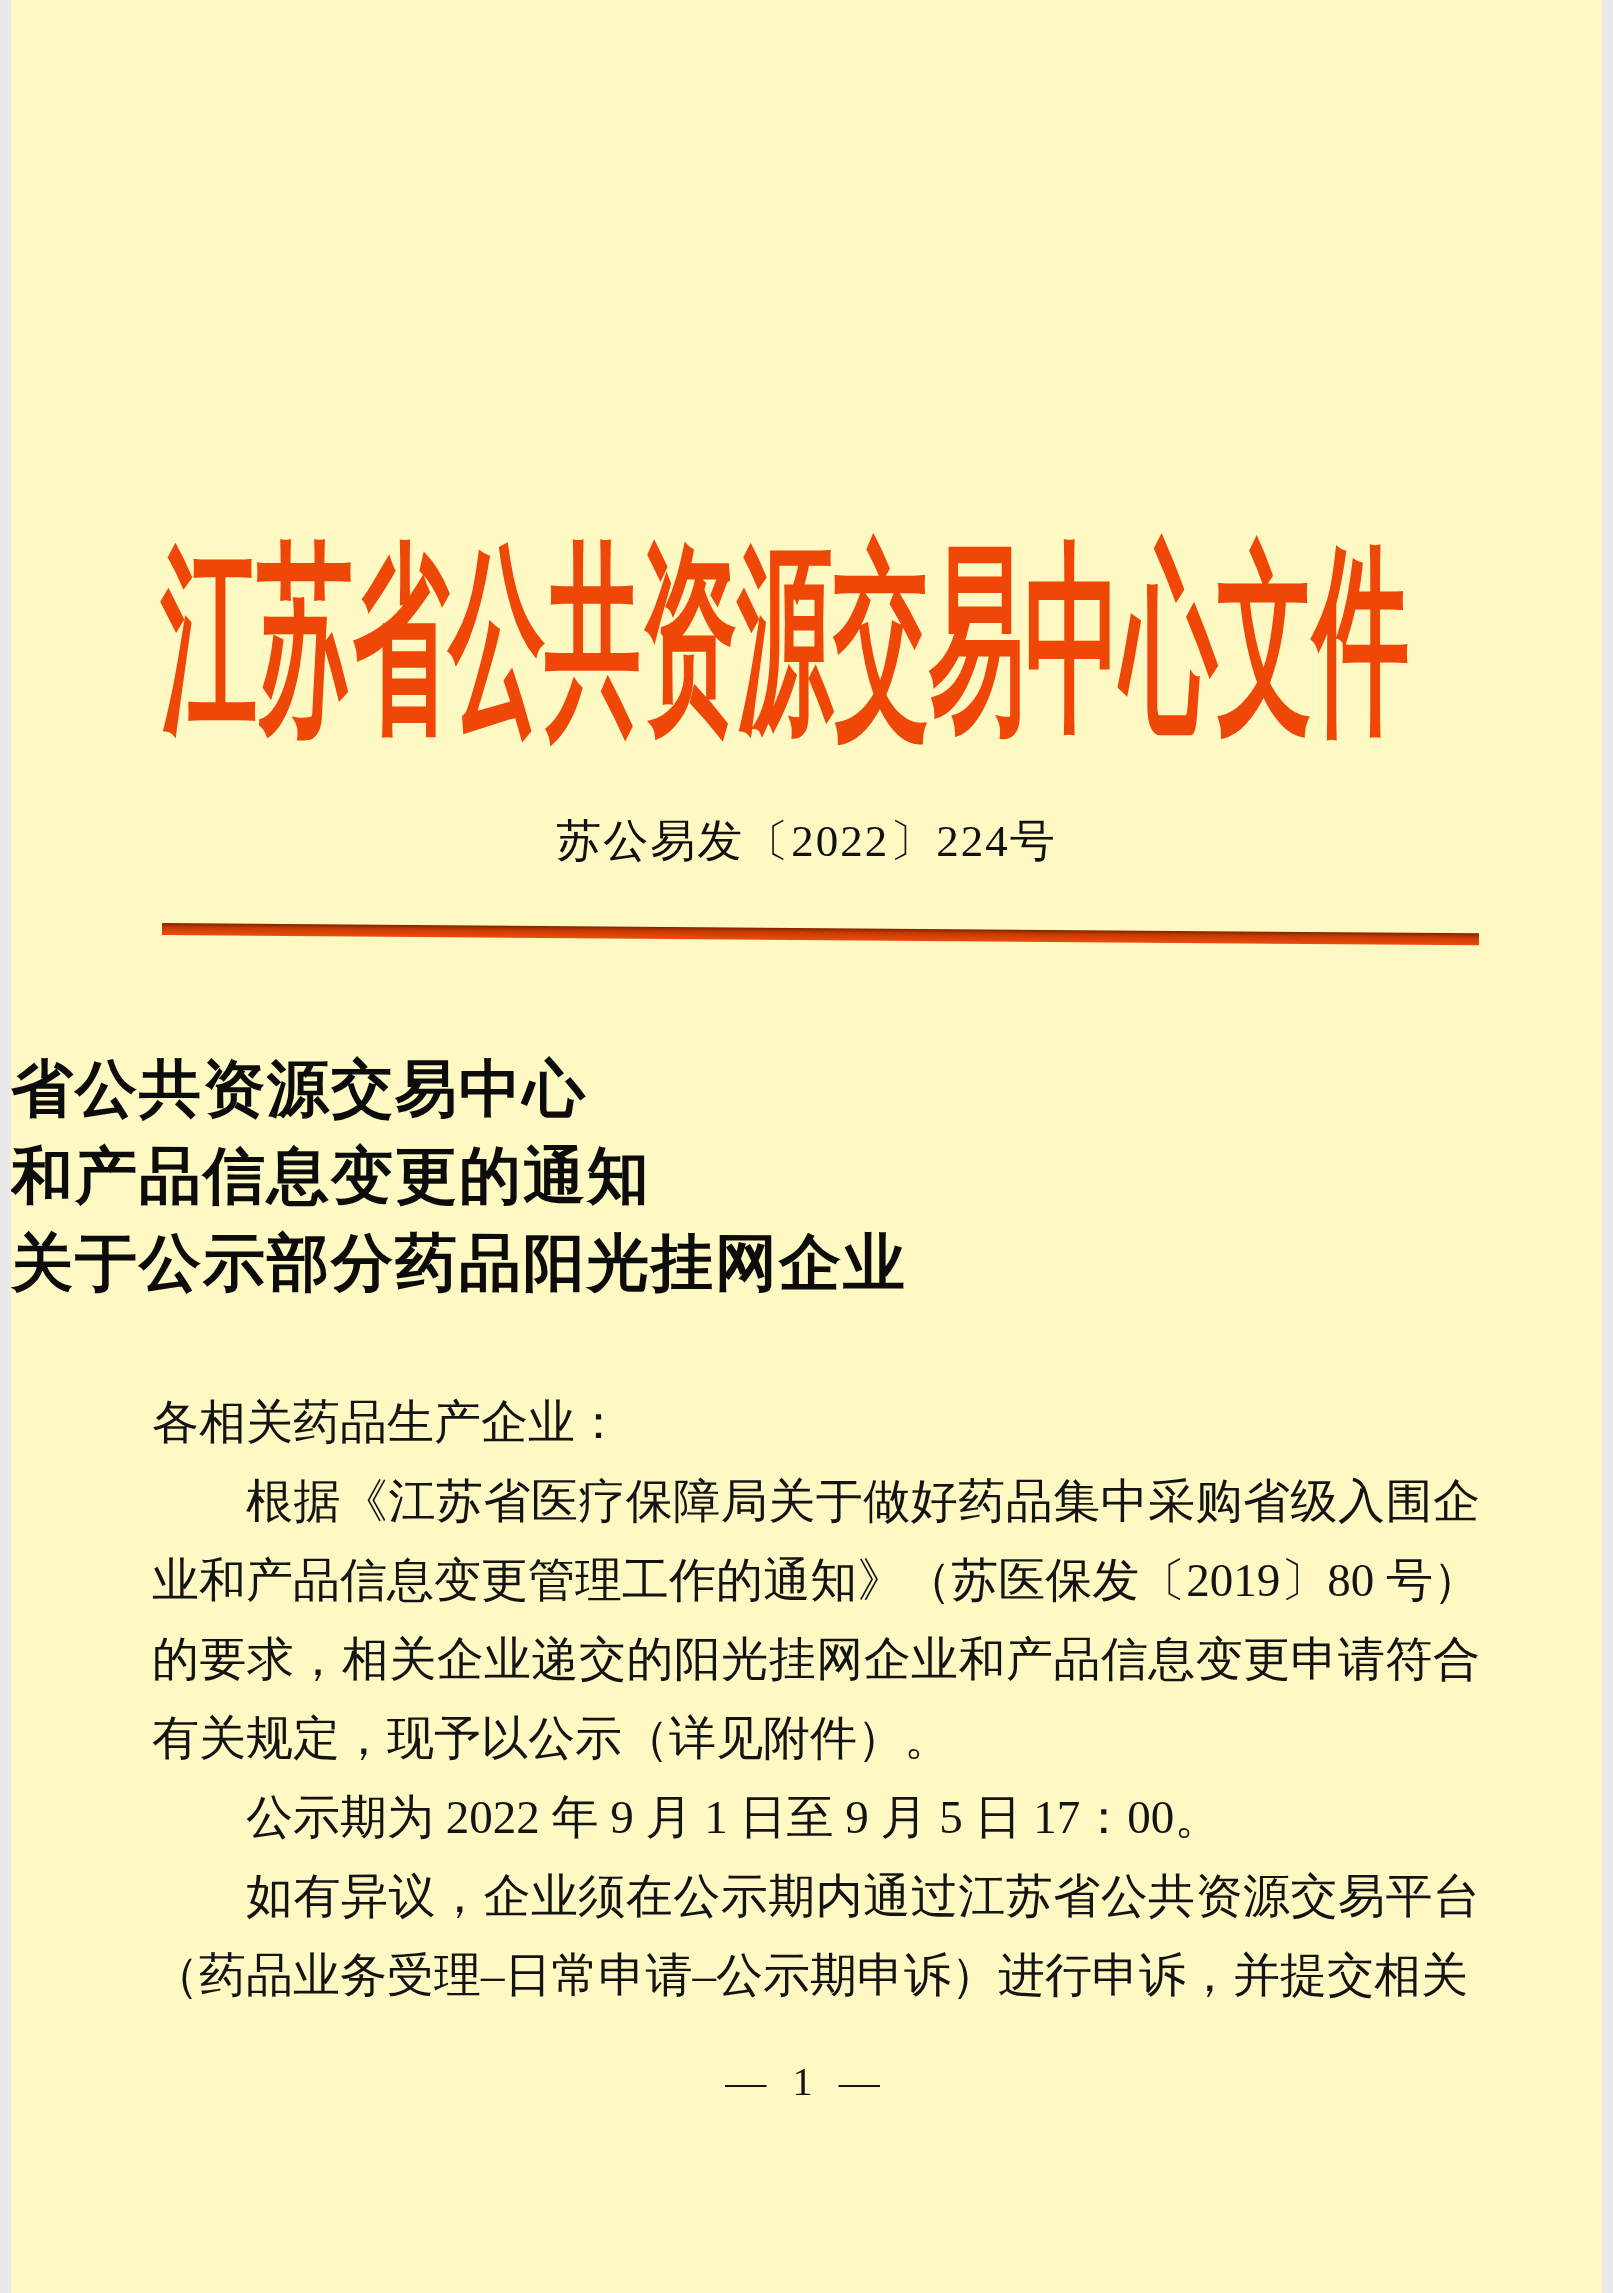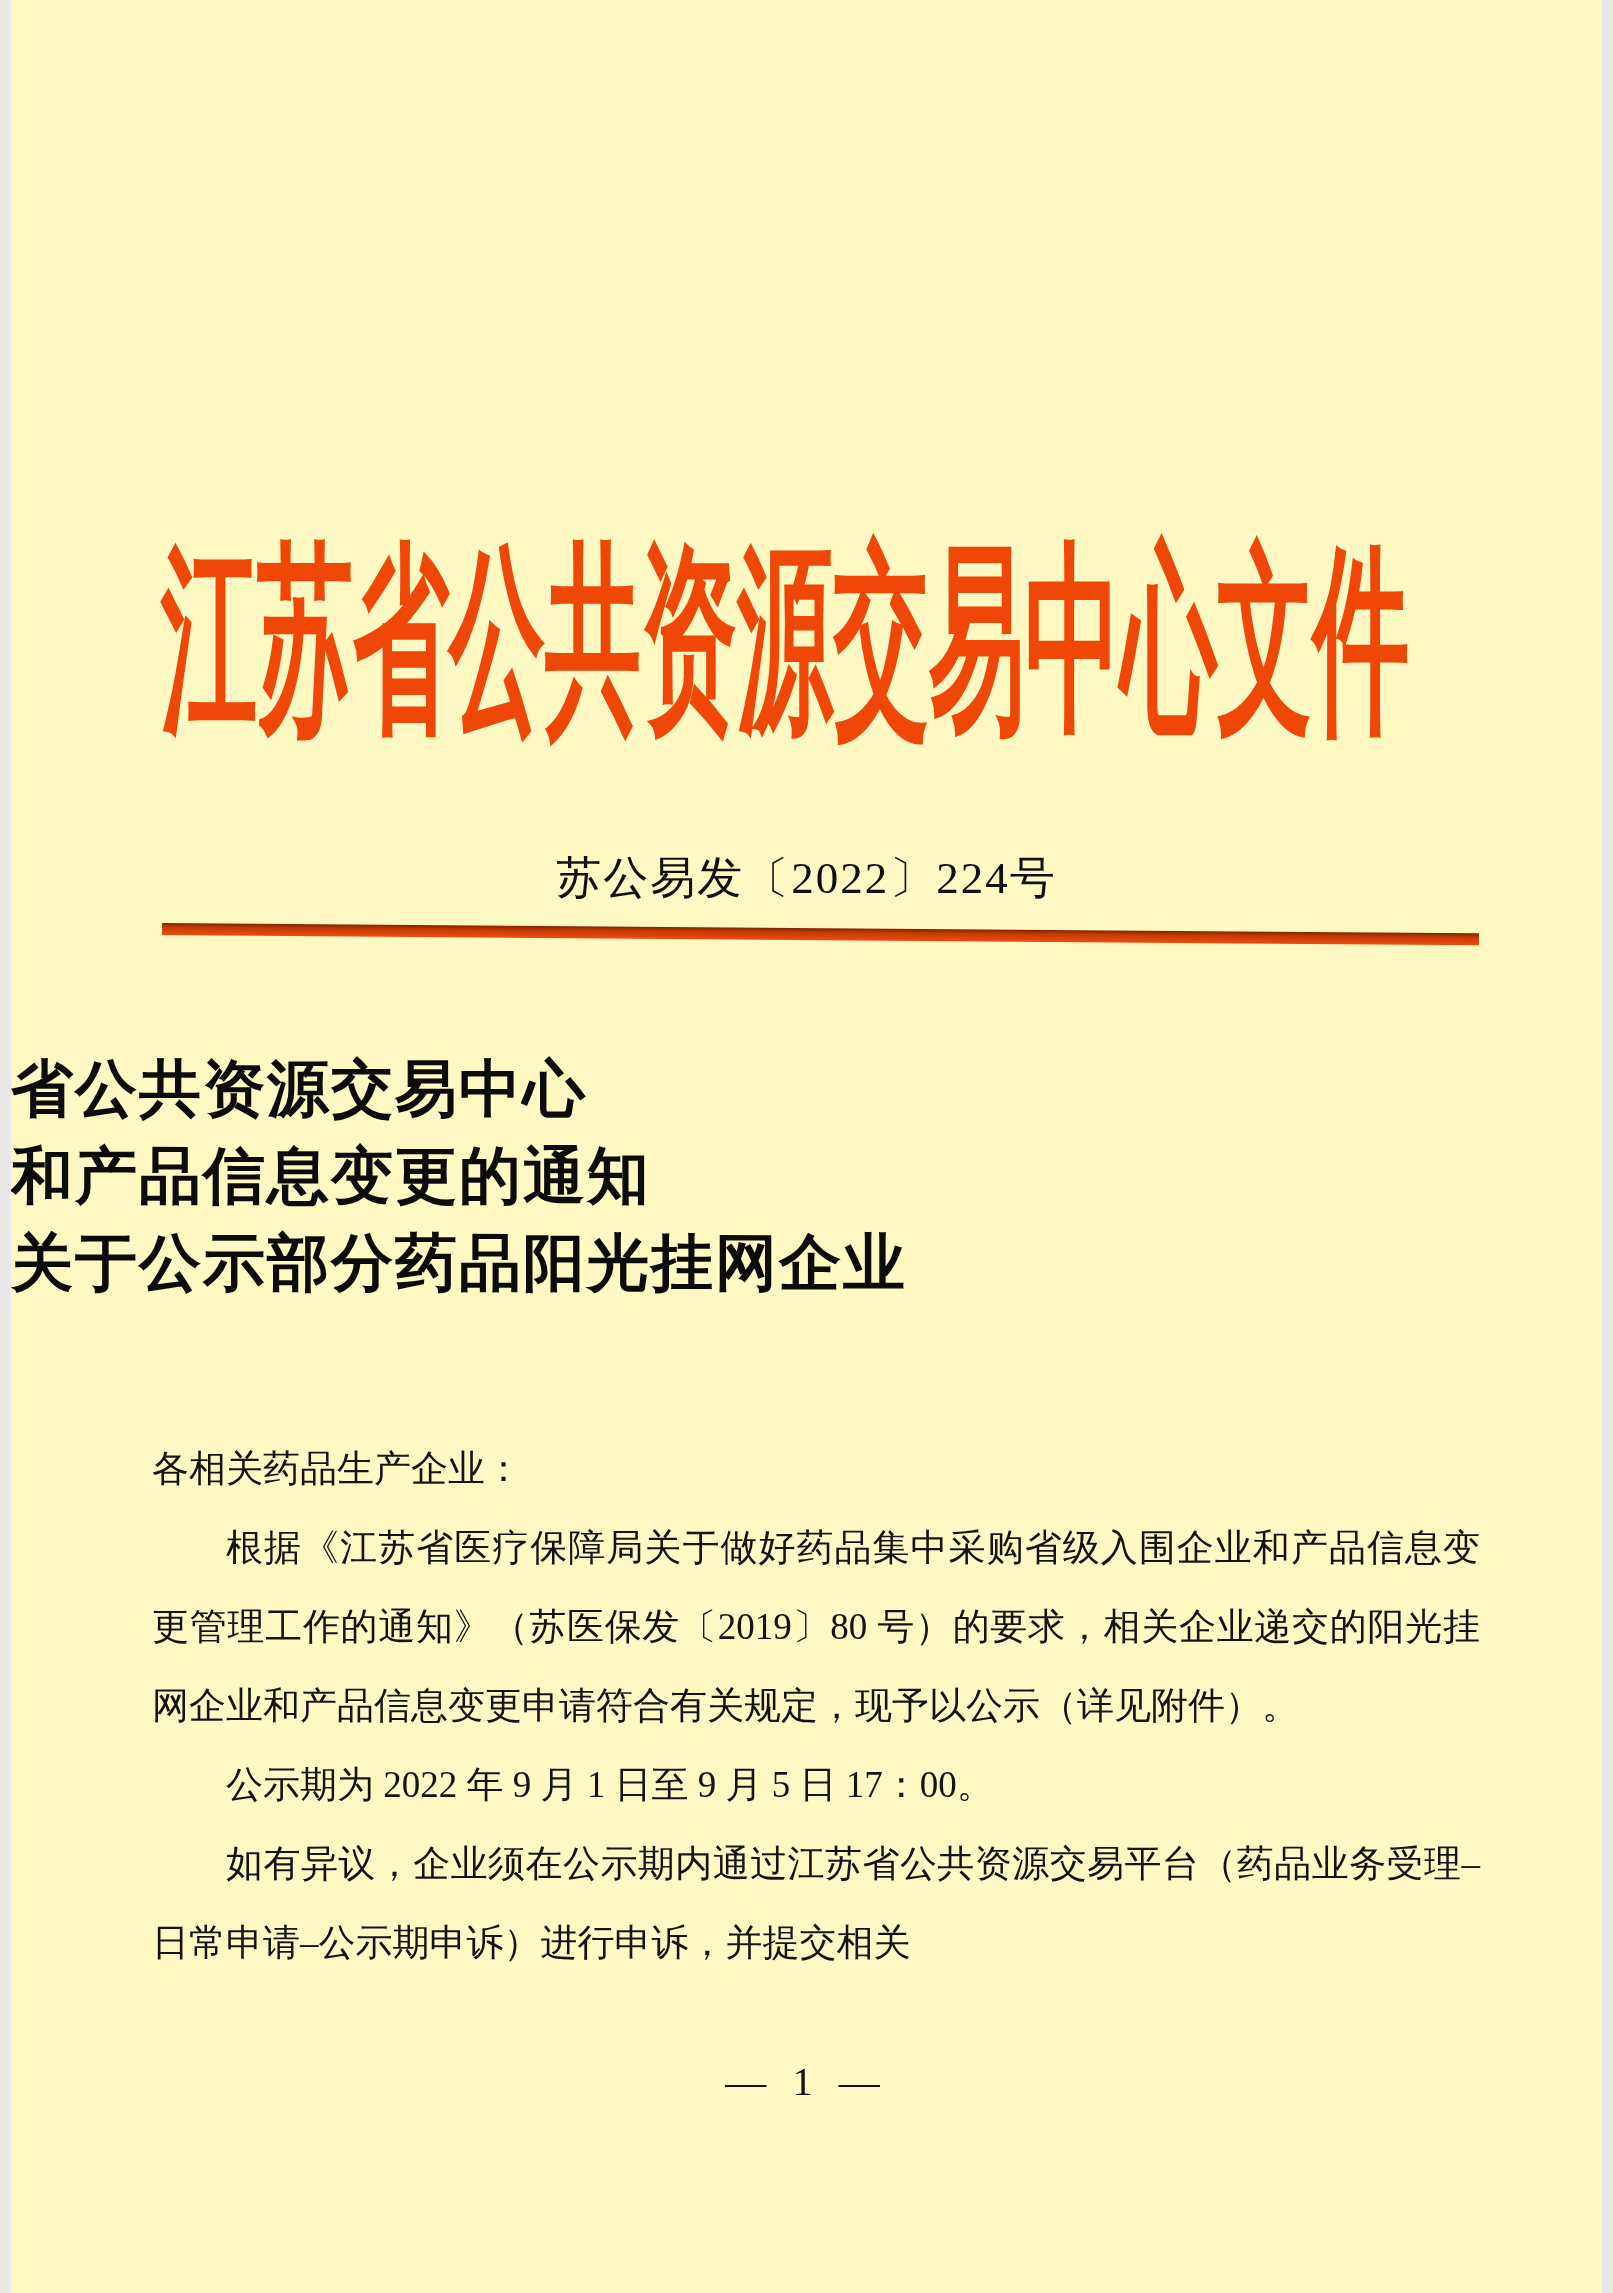--- a/index.html
+++ b/index.html
@@ -31,21 +31,21 @@
     white-space: nowrap;
     text-align: justify;
     text-align-last: justify;
     transform: scaleY(2.12);
     transform-origin: 50% 0;
     letter-spacing: 0;
   }
   .banner::after { content: ""; display: inline-block; width: 100%; }
   .docnum {
     position: absolute;
-    top: 849px;
+    top: 812px;
     left: 0;
     width: 100%;
     text-align: center;
     font-size: 45px;
     line-height: 59px;
     letter-spacing: 2px;
     color: #101010;
   }
   .redline {
     position: absolute;
@@ -64,24 +64,24 @@
     width: 100%;
     text-align: left;
     font-size: 62px;
     font-weight: bold;
     line-height: 87px;
     letter-spacing: 2px;
     color: #0c0c0c;
   }
   .bodytext {
     position: absolute;
-    top: 1429px;
+    top: 1383px;
     left: 141px;
     width: 1328px;
-    font-size: 37px;
+    font-size: 47px;
     line-height: 79px;
     text-align: justify;
     text-justify: inter-ideograph;
     color: #141414;
   }
   .bodytext p { margin: 0; }
   .bodytext p.indent { text-indent: 2em; }
   .pagenum {
     position: absolute;
     top: 2057px;

